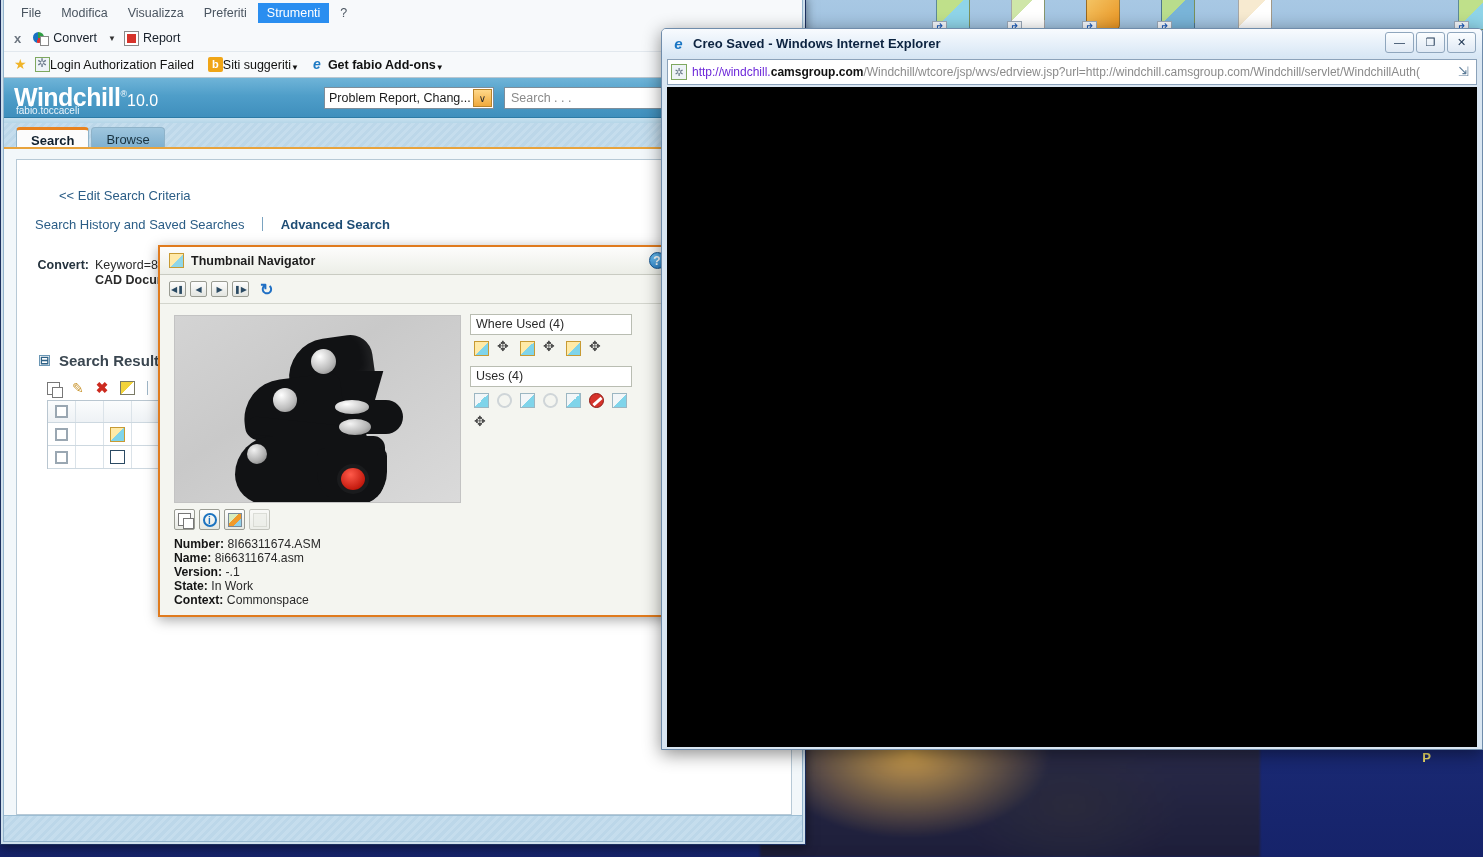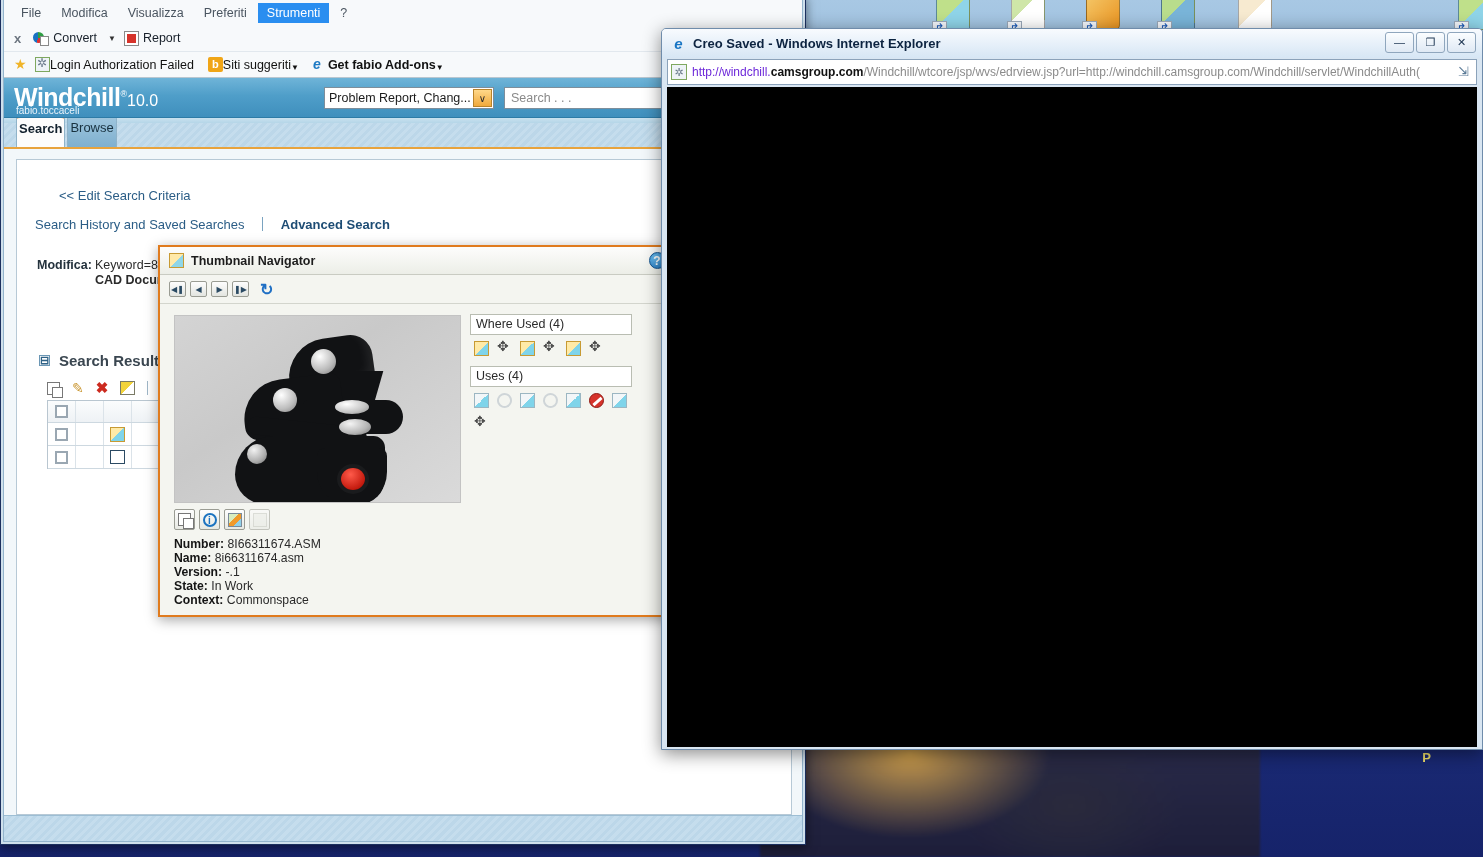--- a/index.html
+++ b/index.html
@@ -132,21 +132,21 @@
   #wc-subbar { height: 5px; background: linear-gradient(180deg,#c9e1ef,#b5d6e8); }
 
   
   #wc-tabstrip {
     height: 26px;
     background: repeating-linear-gradient(135deg,#c5dded 0 3px,#bcd7e9 3px 6px);
     display: flex; align-items: flex-end; padding-left: 12px;
     border-bottom: 2px solid #e8a33d;
   }
   .wc-tab {
-    height: 32px; padding: 0 2px; font-size: 13px; line-height: 24px;
+    height: 20px; padding: 0 14px; font-size: 13px; line-height: 24px;
     border: 1px solid #8fb3c9; border-bottom: none;
     border-radius: 4px 4px 0 0; margin-right: 2px;
   }
   .wc-tab.active { background: #fcfcfc; color: #12212e; font-weight: bold; border-top: 3px solid #e8821e; line-height: 21px; }
   .wc-tab.inactive { background: linear-gradient(180deg,#9fc6de,#7fb0cf); color: #18313f; }
 
   
   #wc-content {
     position: absolute; left: 12px; right: 10px; top: 159px; bottom: 26px;
     background: #fff; border: 1px solid #b7c9d6;
@@ -460,21 +460,21 @@
   <div id="wc-content">
     <div id="edit-crit">&lt;&lt; Edit Search Criteria</div>
 
     <div id="wc-links">
       <span class="lnk">Search History and Saved Searches</span>
       <span class="sep"></span>
       <span class="lnk bold">Advanced Search</span>
     </div>
 
     <div id="criteria">
-      <div class="lab">Modifica:</div>
+      <div class="lab">Convert:</div>
       <div class="vals">
         <div>Keyword=8</div>
         <div style="font-weight:bold;">CAD Docun</div>
       </div>
     </div>
 
     <div id="sr-head">
       <span class="collapse-box">⊟</span>
       <span>Search Results</span>
     </div>

